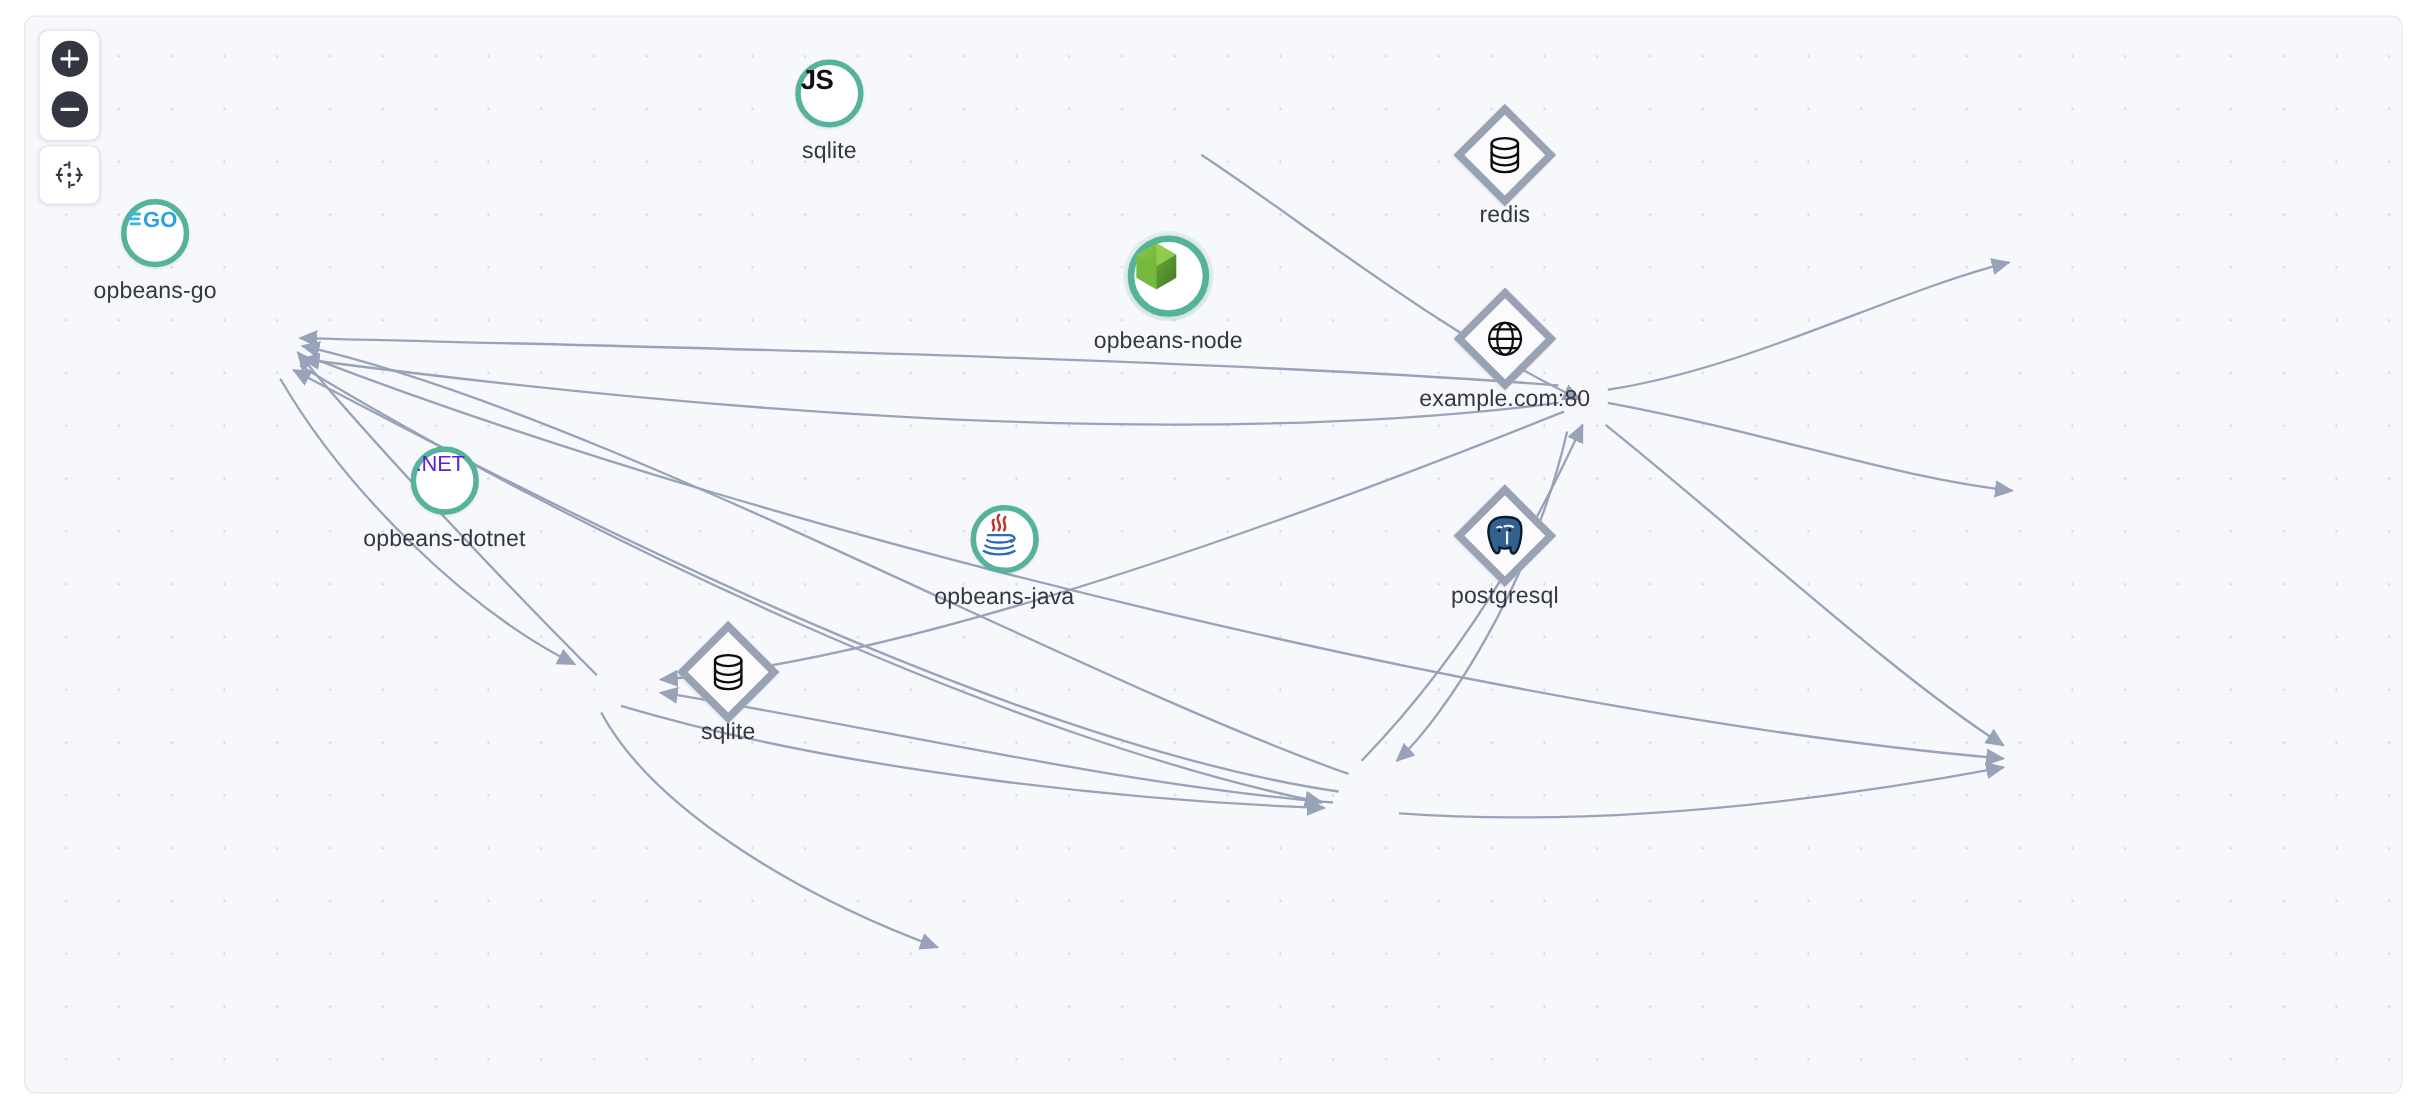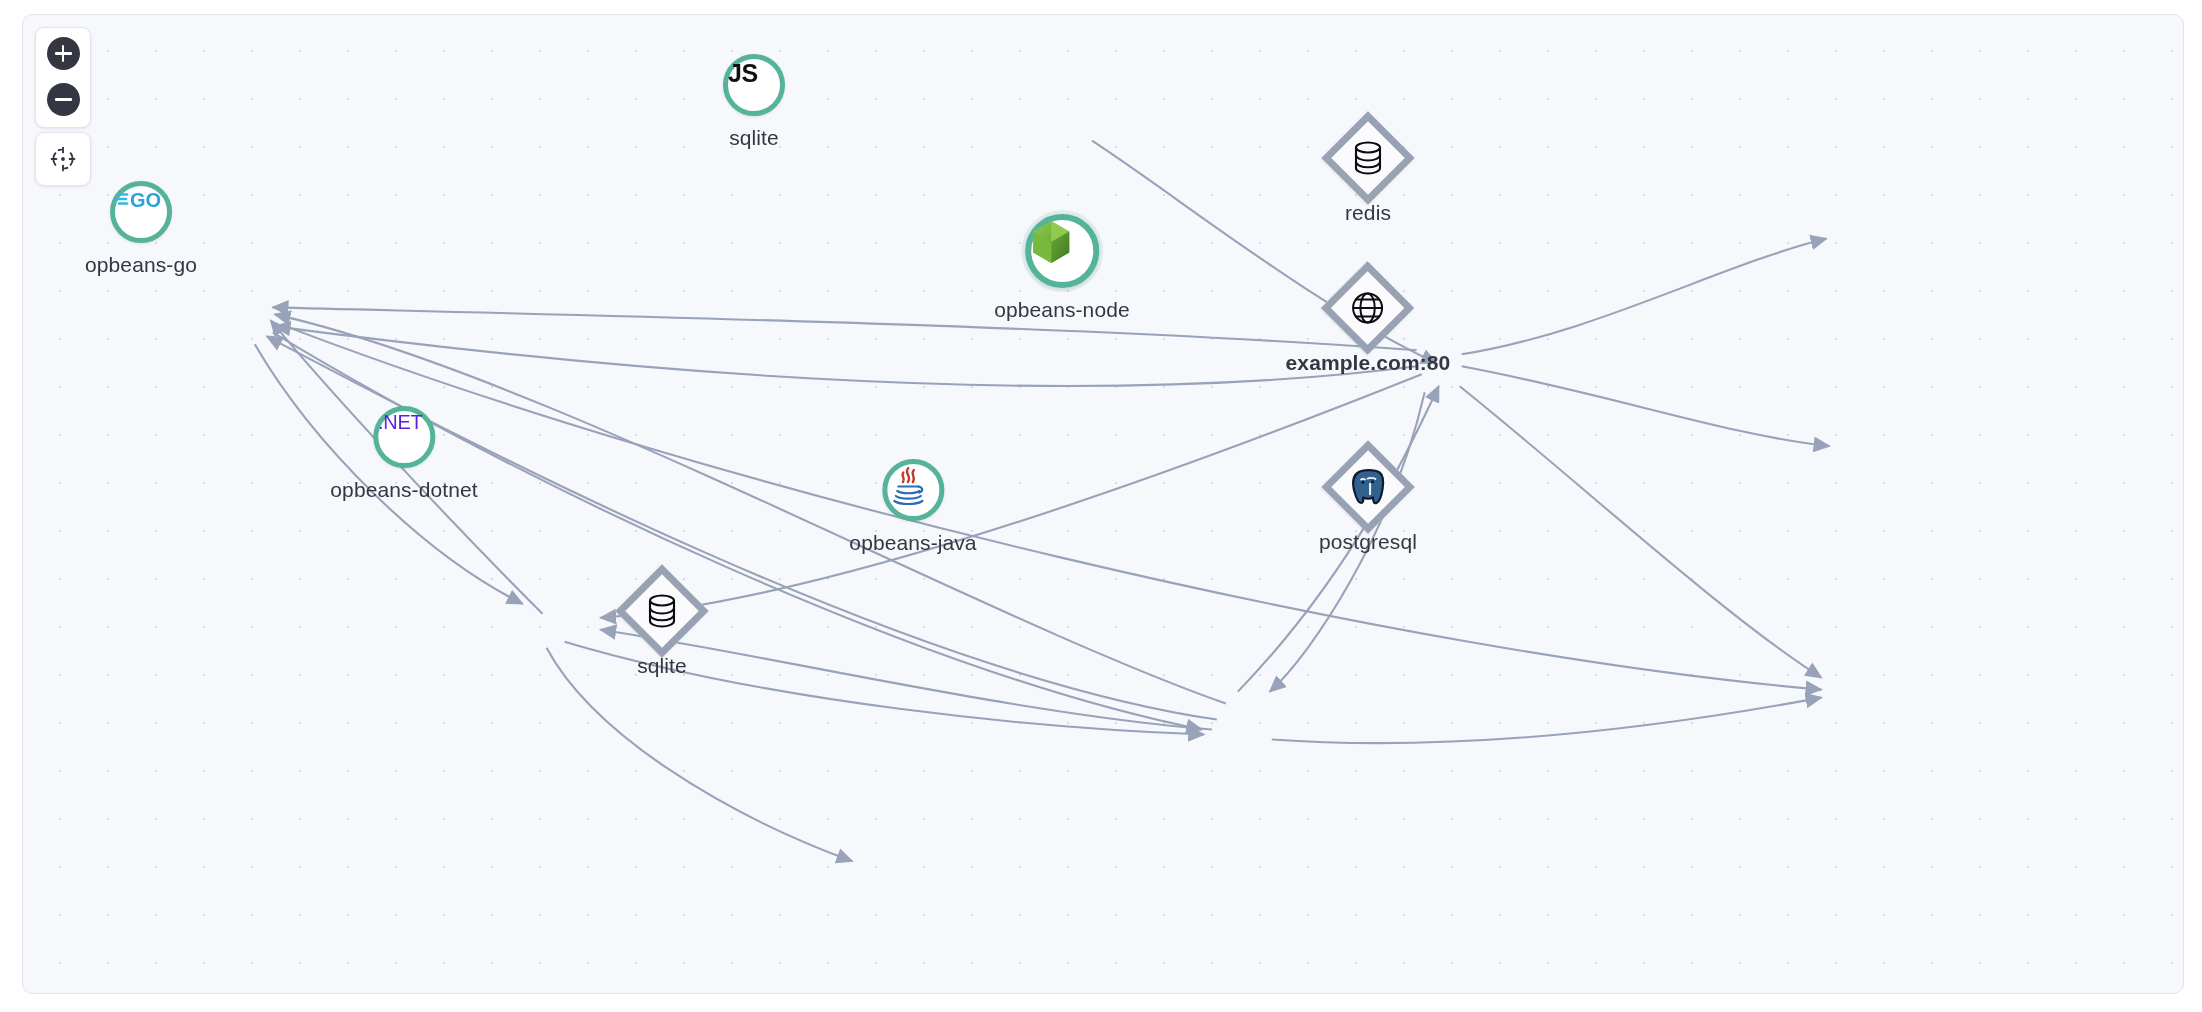--- a/index.html
+++ b/index.html
@@ -236,38 +236,38 @@
                   <path d="M 11 22.5 L 31 22.5"></path>
                   <path d="M 10 27 C 14 30 28 30 32 27"></path>
                   <path d="M 8.5 32 C 13 35.5 29 35.5 33.5 32"></path>
                   <path d="M 7 37 C 13 41 29 41 35 37"></path>
                   <path d="M 31 22.5 C 36 23.5 36 27 32 28.5"></path>
                 </g>
               </svg></div>
           </div>
           <div class="node-label">opbeans-java</div>
         </div>
-        <div class="node" style="left: 1345px; top: 160px;">
+        <div class="node" style="left: 1345px; top: 143px;">
           <div class="node-shape">
             <div class="diamond-shape">
               <div class="diamond-inner">
                 <svg width="34" height="36" viewBox="0 0 34 36">
                   <g fill="none" stroke="#0b0c0e" stroke-width="2.1">
                     <ellipse cx="17" cy="7.5" rx="12" ry="5"></ellipse>
                     <path d="M 5 7.5 L 5 28 C 5 31 10.4 33.5 17 33.5 C 23.6 33.5 29 31 29 28 L 29 7.5"></path>
                     <path d="M 5 15 C 5 18 10.4 20.5 17 20.5 C 23.6 20.5 29 18 29 15"></path>
                     <path d="M 5 21.8 C 5 24.8 10.4 27.3 17 27.3 C 23.6 27.3 29 24.8 29 21.8"></path>
                   </g>
                 </svg>
               </div>
             </div>
           </div>
           <div class="node-label">redis</div>
         </div>
-        <div class="node" style="left: 1345px; top: 310px; font-weight: bold;">
+        <div class="node" style="left: 1345px; top: 310px;">
           <div class="node-shape">
             <div class="diamond-shape">
               <div class="diamond-inner">
                 <svg width="34" height="34" viewBox="0 0 34 34">
                   <g fill="none" stroke="#0b0c0e" stroke-width="2">
                     <circle cx="17" cy="17" r="14.5"></circle>
                     <path d="M 2.5 17 L 31.5 17"></path>
                     <path d="M 5 8.5 L 29 8.5"></path>
                     <path d="M 5 25.5 L 29 25.5"></path>
                     <ellipse cx="17" cy="17" rx="7.2" ry="14.5"></ellipse>

